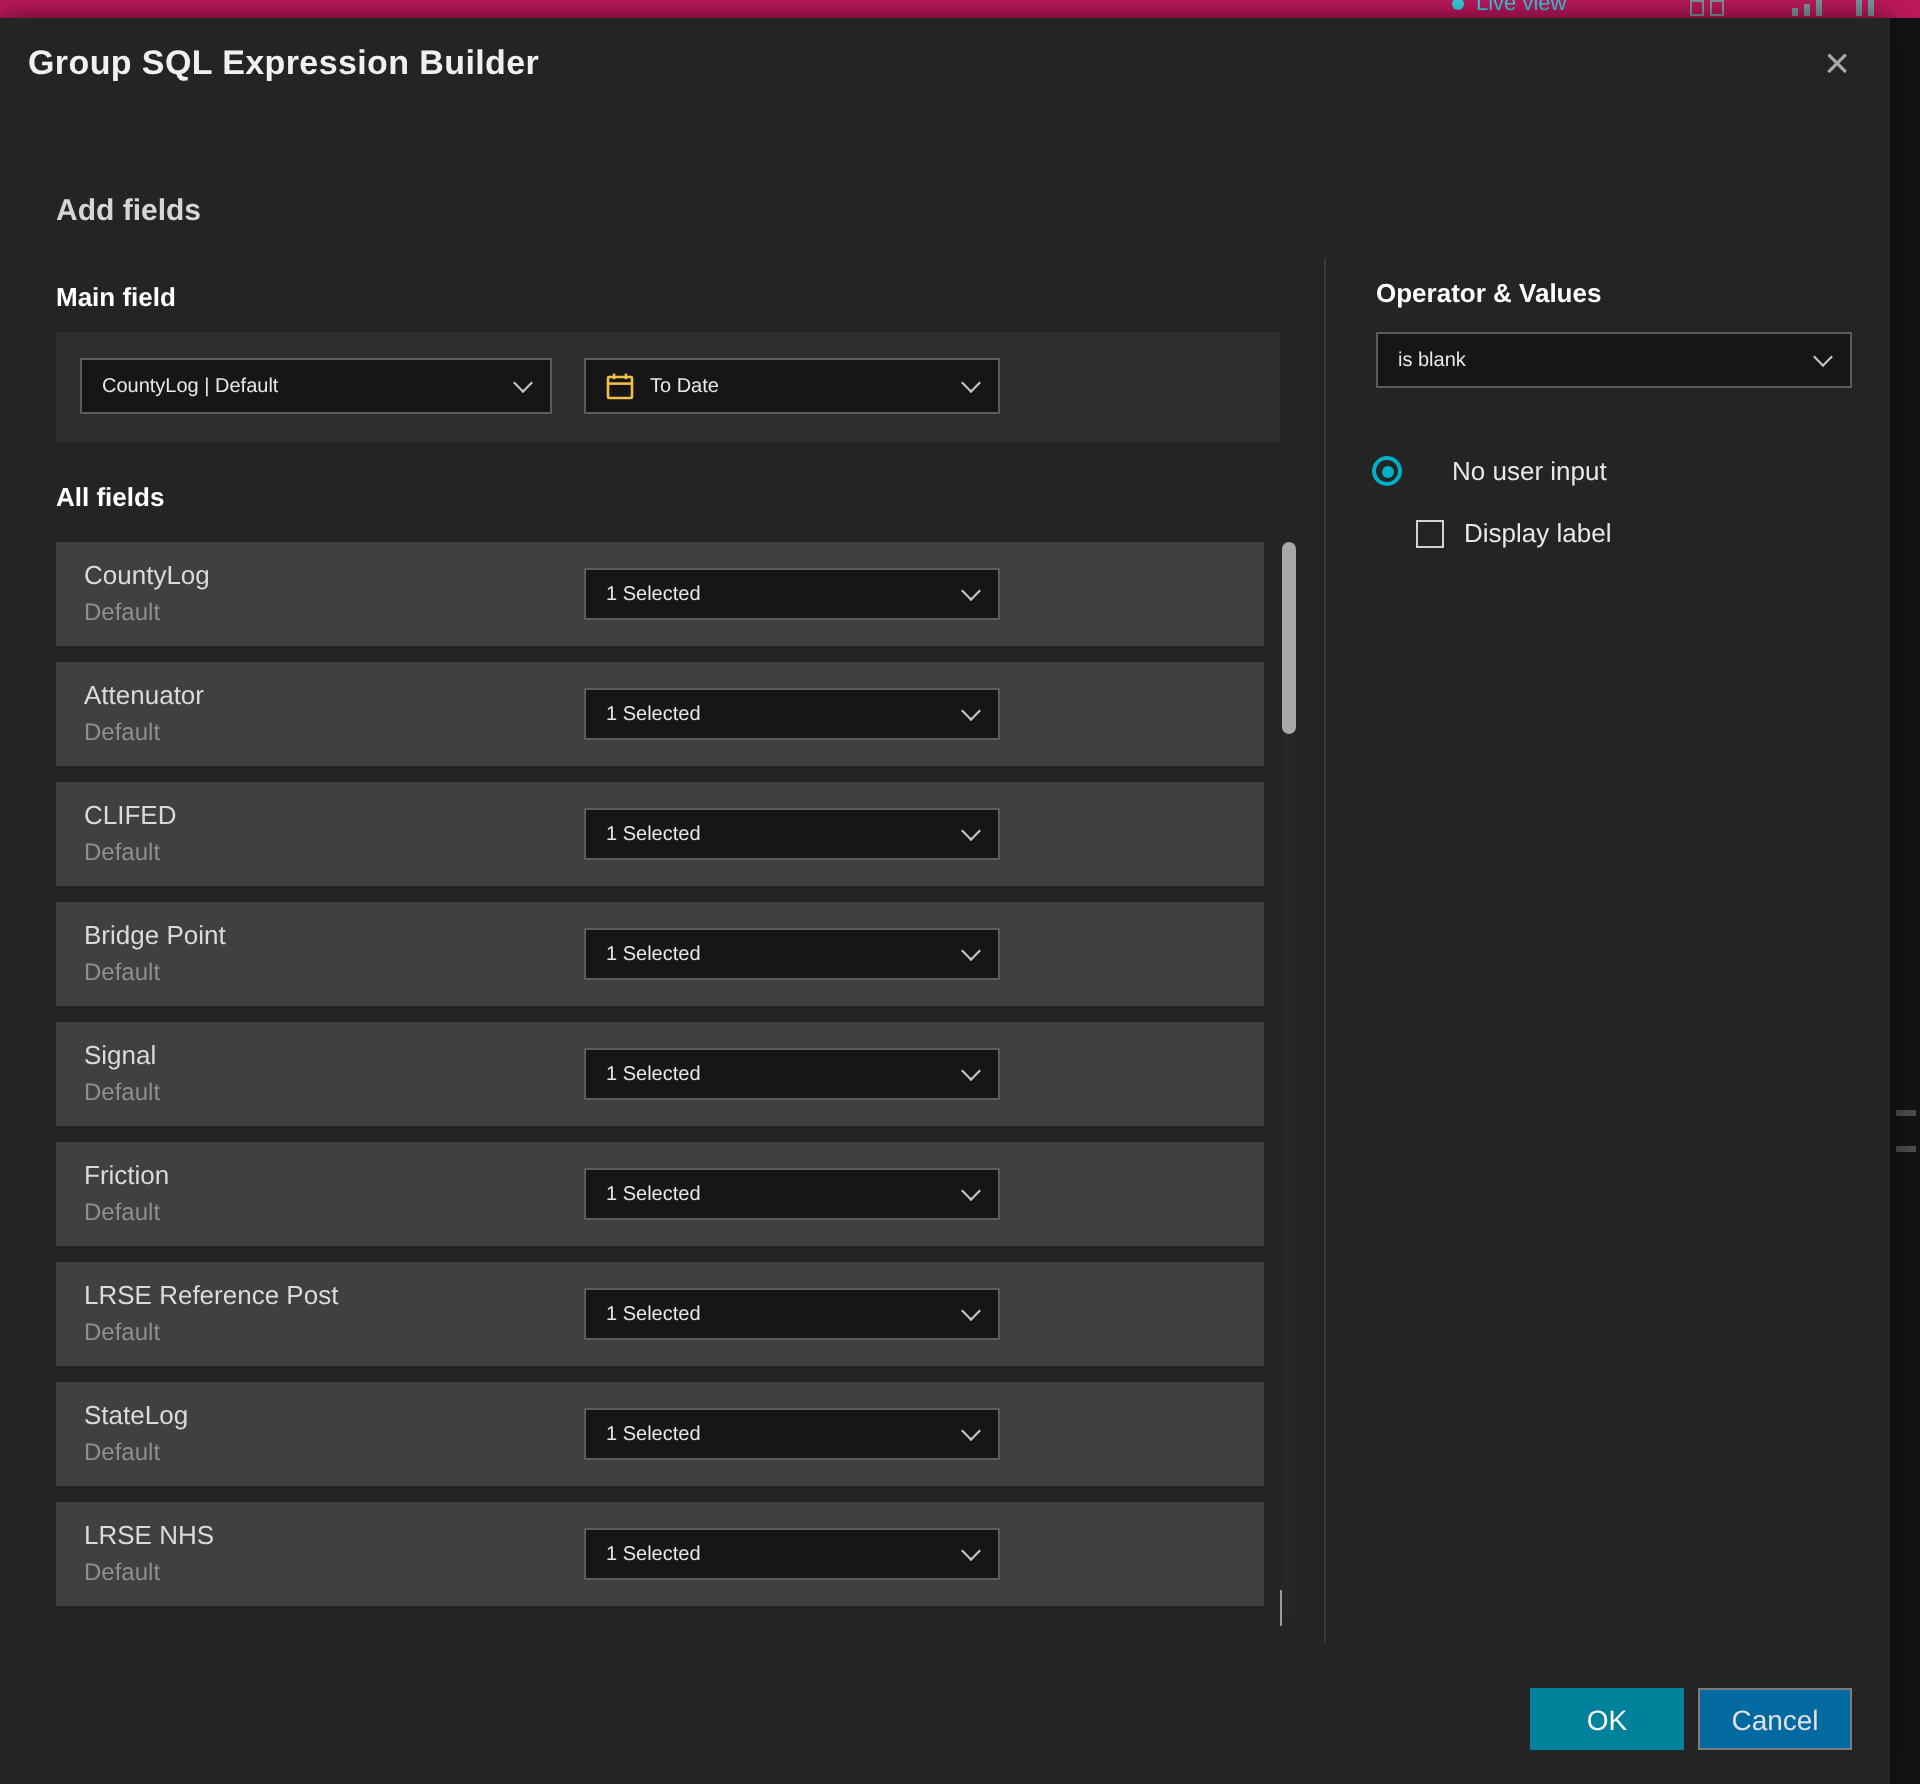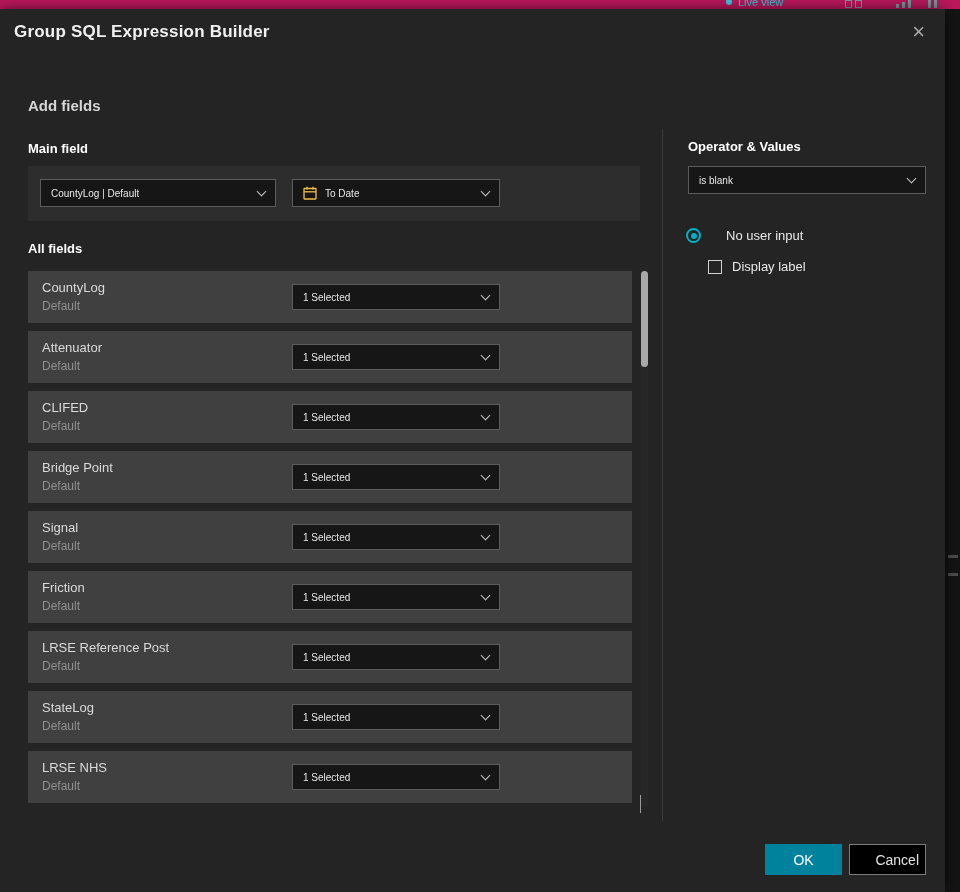--- a/index.html
+++ b/index.html
@@ -63,21 +63,21 @@
          display:flex;align-items:center;justify-content:center;background:transparent;}
   .radio .dot{width:6px;height:6px;border-radius:50%;background:var(--accent,#00b0c6);}
   .radio-label{font-size:13px;color:#e8e8e8;margin-left:15px;}
   .checkbox-row{position:absolute;left:708px;top:250px;display:flex;align-items:center;gap:10px;cursor:pointer;}
   .checkbox{width:14px;height:14px;border:1.5px solid #d2d2d2;box-sizing:border-box;background:transparent;}
   .checkbox-label{font-size:13px;color:#e8e8e8;}
 
   
   .btn{position:absolute;top:835px;width:77px;height:31px;font-size:14px;font-family:inherit;cursor:pointer;box-sizing:border-box;}
   .ok-btn{left:765px;background:var(--ok,#00819c);border:1px solid var(--ok,#00819c);color:#ffffff;}
-  .cancel-btn{left:849px;background:#000000;border:1px solid #7c7c7c;color:#e2e2e2;text-align:right;}
+  .cancel-btn{left:849px;background:#0369a1;border:1px solid #7c7c7c;color:#e2e2e2;}
 </style>
 </head>
 <body>
 
 <div class="underlay-top">
   <div class="live-wrap">
     <span class="live-dot"></span>
     <span class="live-label">Live view</span>
   </div>
   <div class="u-ic" style="left:845px;">

